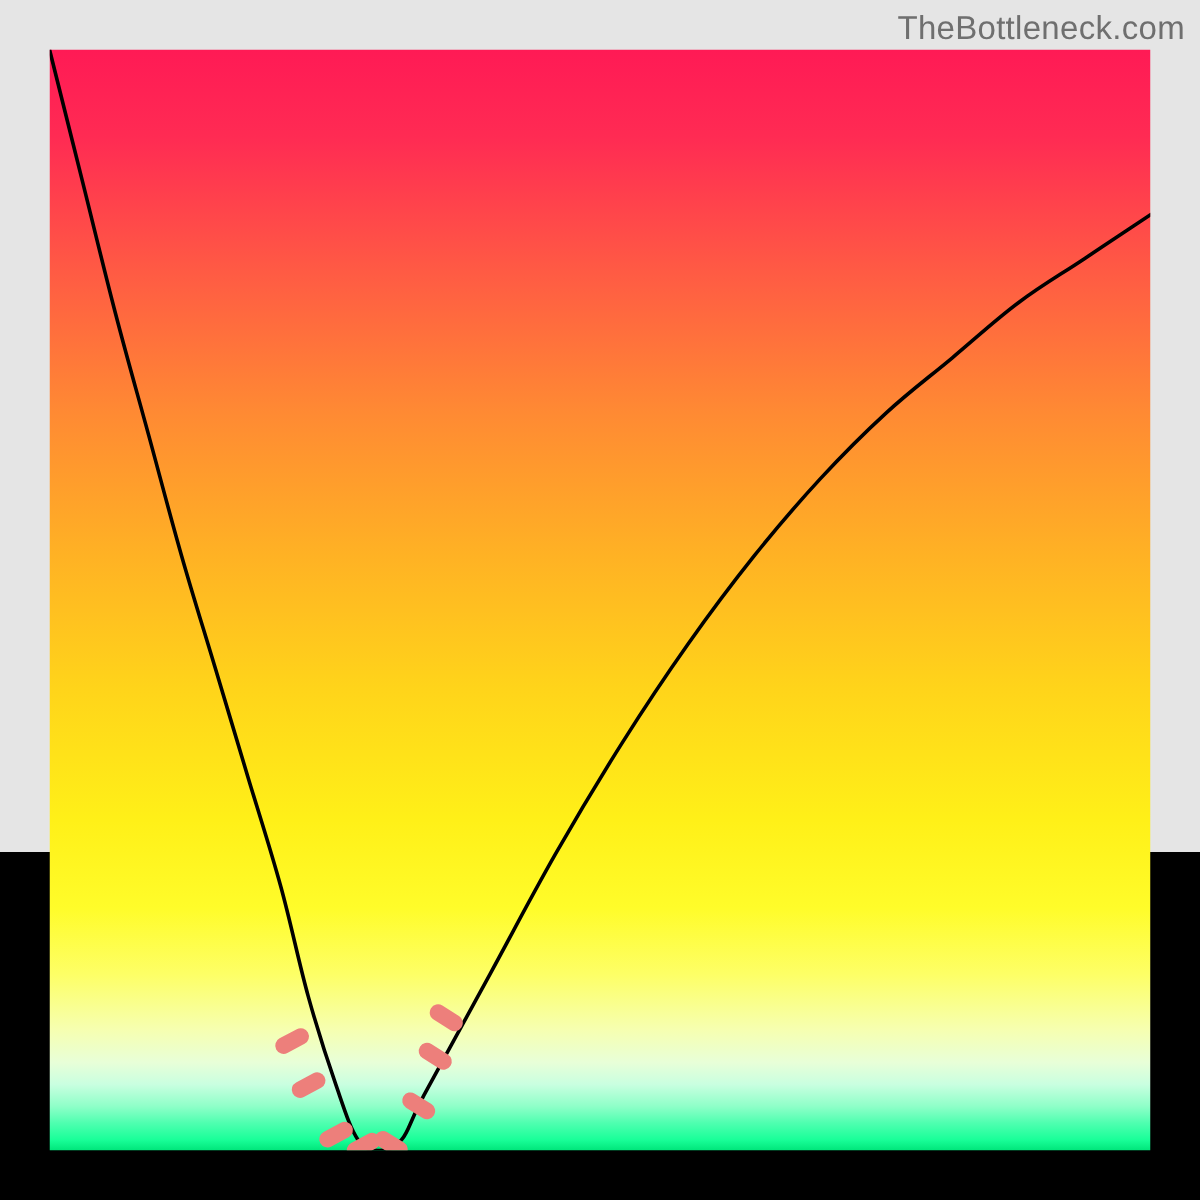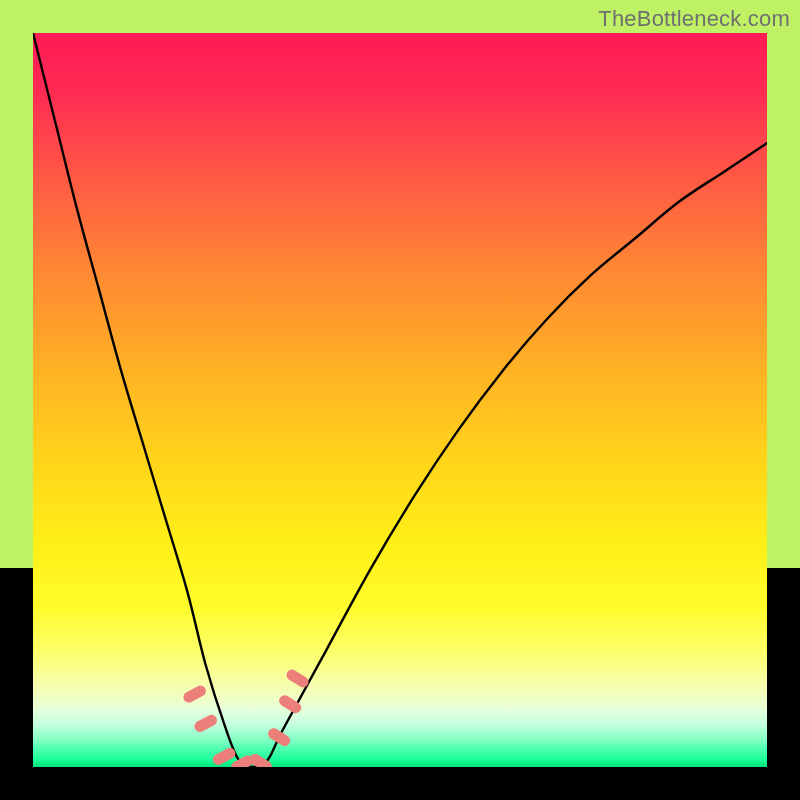--- a/index.html
+++ b/index.html
@@ -10,21 +10,21 @@
     overflow: hidden;
     background: #000;
     font-family: Arial, Helvetica, sans-serif;
   }
   .frame {
     position: absolute;
     top: 0;
     left: 0;
     width: 800px;
     height: 568px;
-    background: #bef264;
+    background: #e5e5e5;
     text-align: right;
   }
   .plot-area {
     position: absolute;
     top: 33px;
     left: 33px;
     width: 734px;
     height: 734px;
     overflow: hidden;
   }

